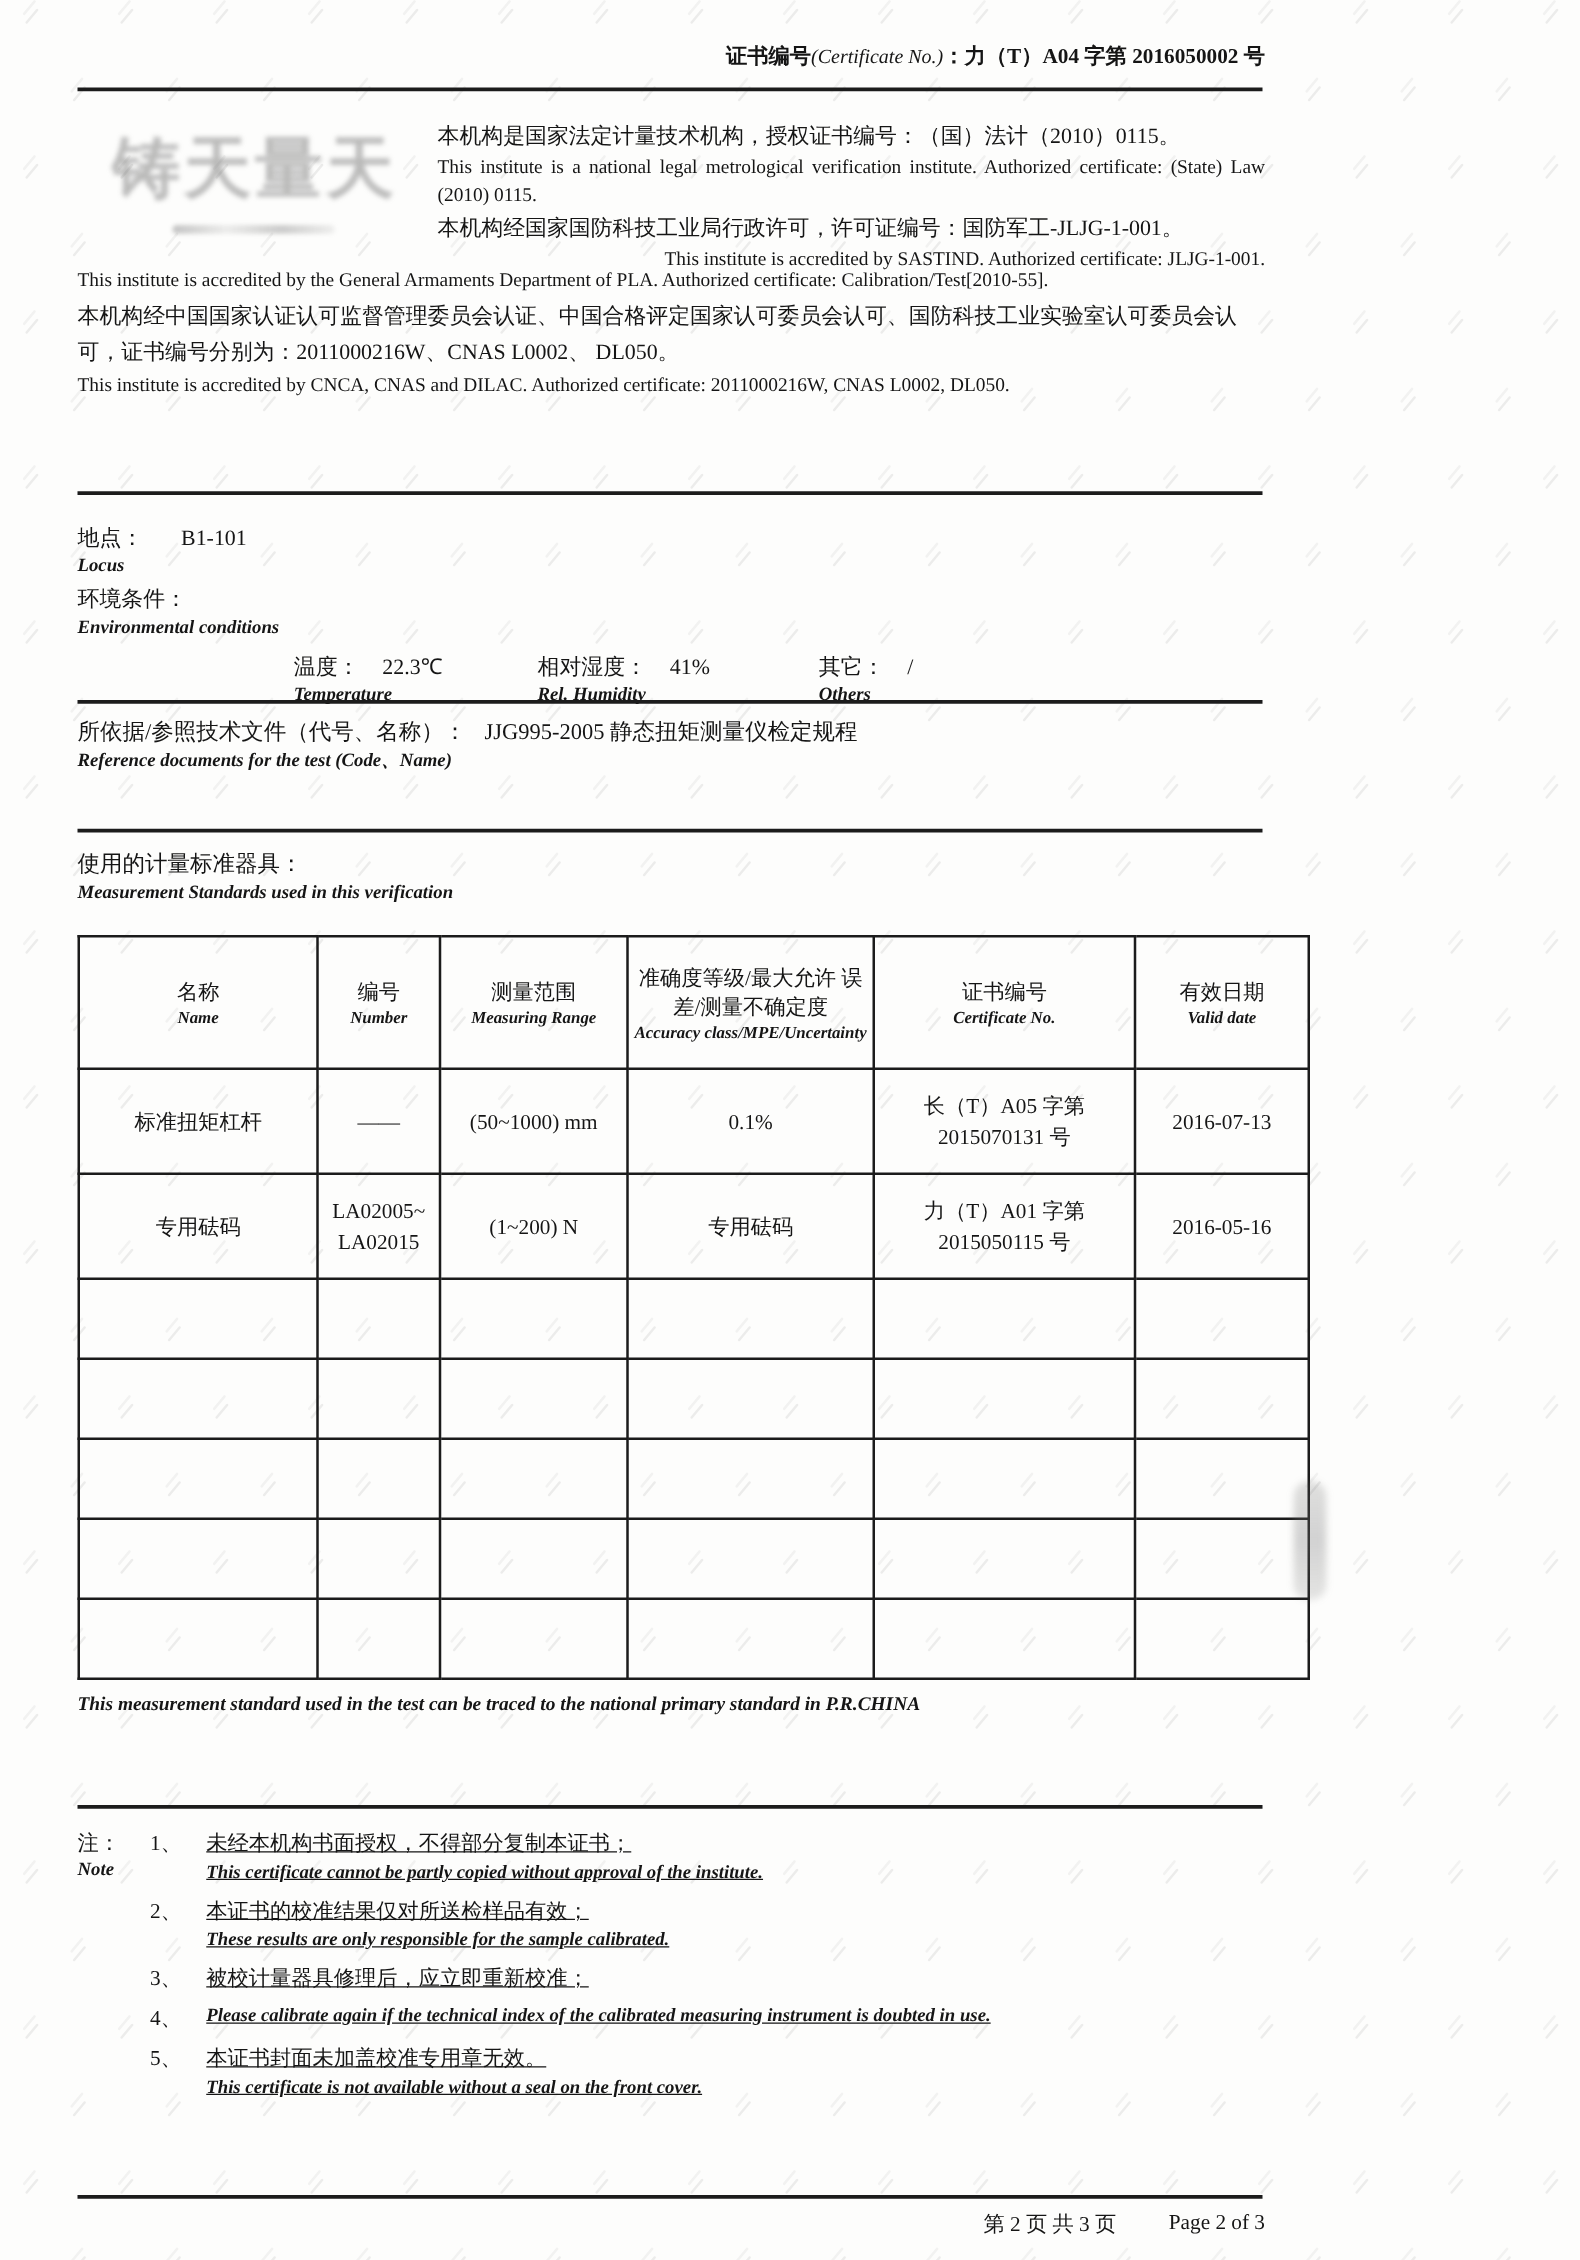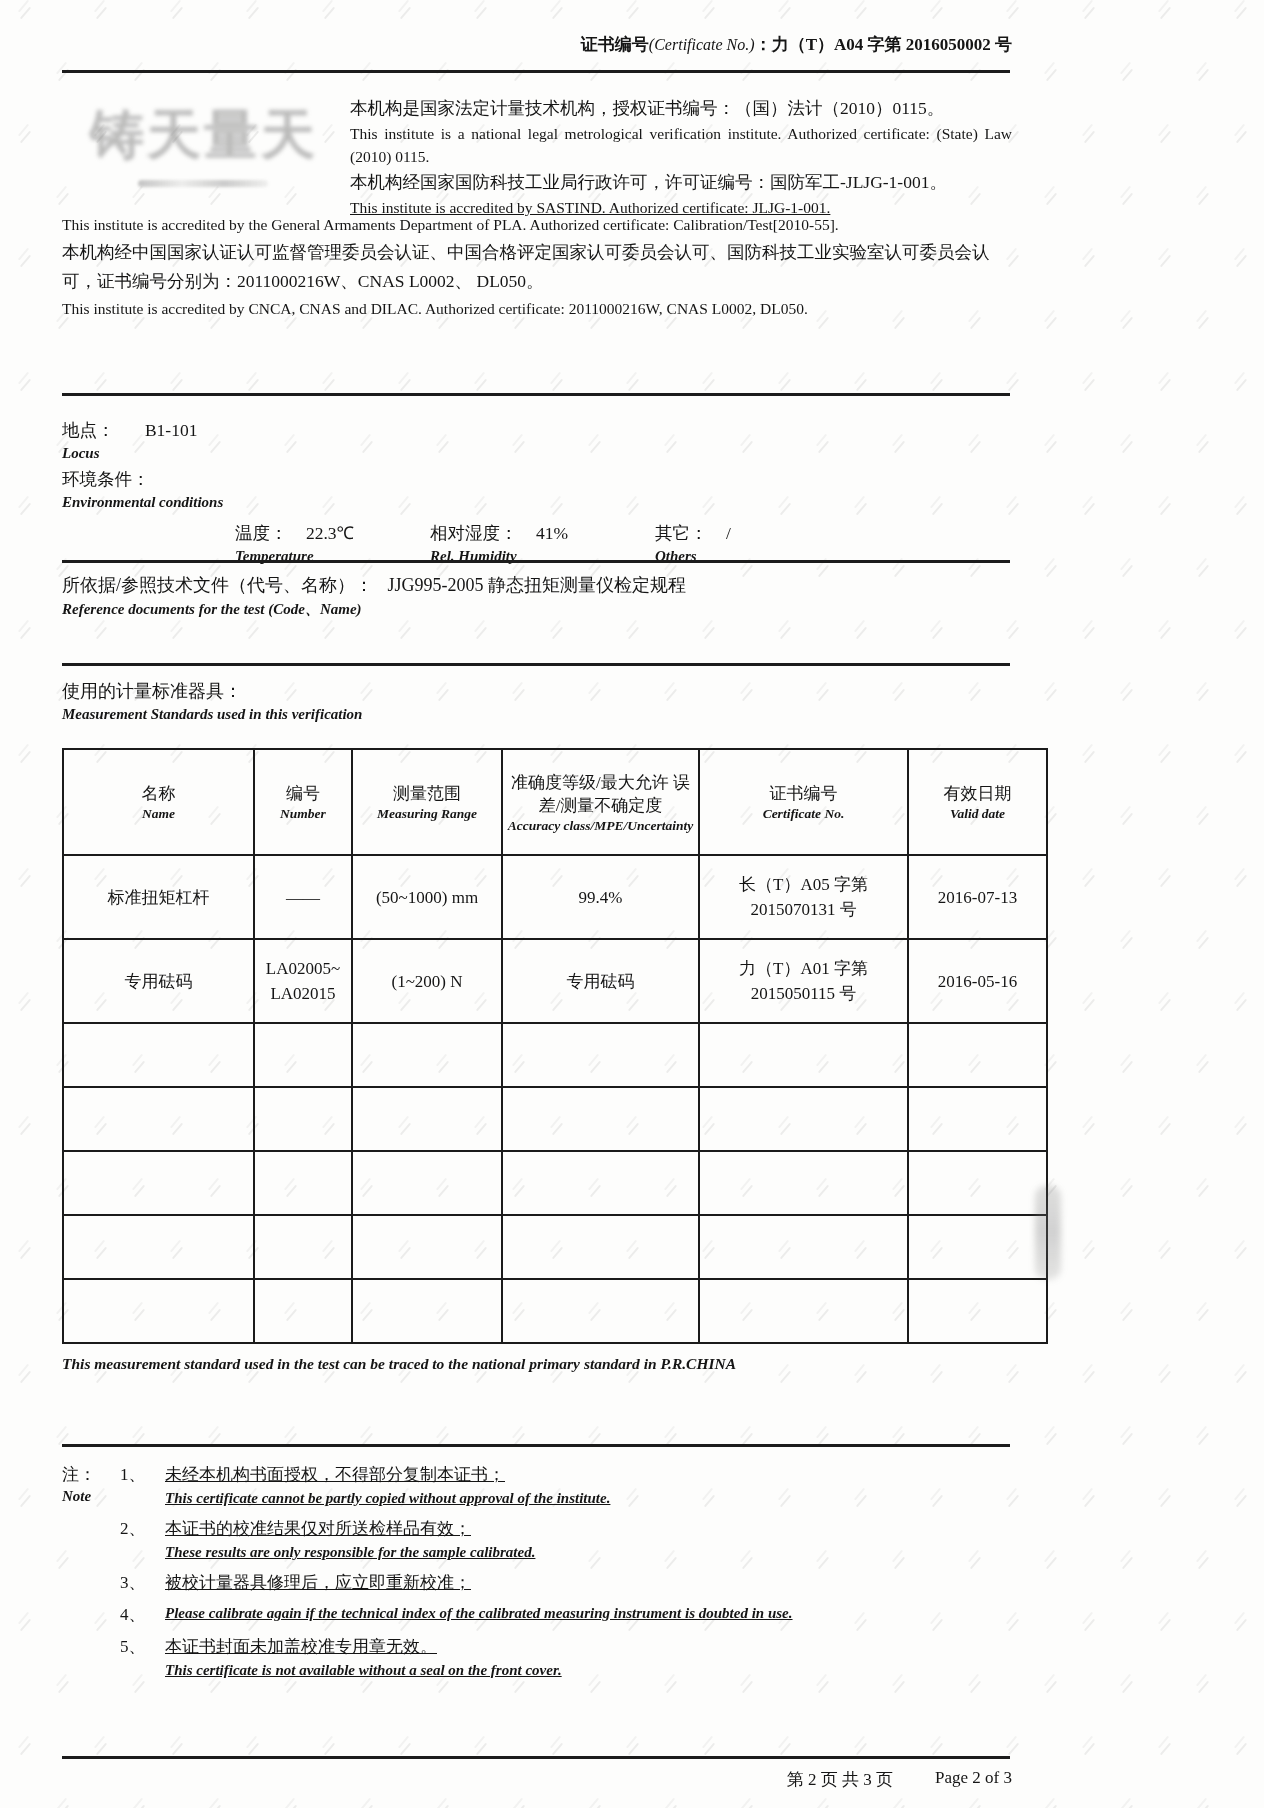--- a/index.html
+++ b/index.html
@@ -592,21 +592,21 @@
 
   <div class="abs seal">
     <div class="seal-chars">铸天量天</div>
     <div class="seal-sub"></div>
   </div>
 
   <div class="abs intro-top">
     <p class="p-zh">本机构是国家法定计量技术机构，授权证书编号：（国）法计（2010）0115。</p>
     <p class="p-en">This institute is a national legal metrological verification institute.  Authorized certificate: (State) Law (2010) 0115.</p>
     <p class="p-zh">本机构经国家国防科技工业局行政许可，许可证编号：国防军工-JLJG-1-001。</p>
-    <p class="p-en" style="text-align:left;text-decoration:underline;">This institute is accredited by SASTIND. Authorized certificate: JLJG-1-001.</p>
+    <p class="p-en" style="text-align:right;">This institute is accredited by SASTIND. Authorized certificate: JLJG-1-001.</p>
   </div>
 
   <div class="abs intro-full">
     <p class="p-en" style="text-align:left;">This institute is accredited by the General Armaments Department of PLA. Authorized certificate: Calibration/Test[2010-55].</p>
     <p class="p-zh" style="line-height:29px;">本机构经中国国家认证认可监督管理委员会认证、中国合格评定国家认可委员会认可、国防科技工业实验室认可委员会认可，证书编号分别为：2011000216W、CNAS L0002、 DL050。</p>
     <p class="p-en" style="text-align:left;">This institute is accredited by CNCA, CNAS and DILAC. Authorized certificate: 2011000216W, CNAS L0002, DL050.</p>
   </div>
 
   <div class="rule" style="top:393px;left:62px;width:948px;"></div>
 
@@ -693,21 +693,21 @@
           </th>
       <th>
             <div class="h-zh">有效日期</div>
             <div class="h-en">Valid date</div>
           </th>
     </tr>
     <tr class="data">
       <td class="cell">标准扭矩杠杆</td>
       <td class="cell">——</td>
       <td class="cell">(50~1000) mm</td>
-      <td class="cell">99.4%</td>
+      <td class="cell">0.1%</td>
       <td class="cell">长（T）A05 字第 2015070131 号</td>
       <td class="cell">2016-07-13</td>
     </tr>
     <tr class="data">
       <td class="cell">专用砝码</td>
       <td class="cell">LA02005~ LA02015</td>
       <td class="cell">(1~200) N</td>
       <td class="cell">专用砝码</td>
       <td class="cell">力（T）A01 字第 2015050115 号</td>
       <td class="cell">2016-05-16</td>

